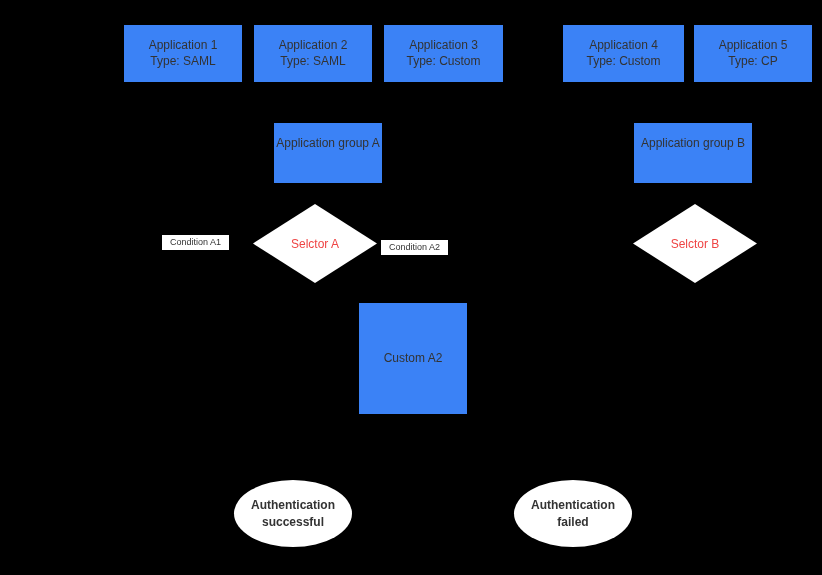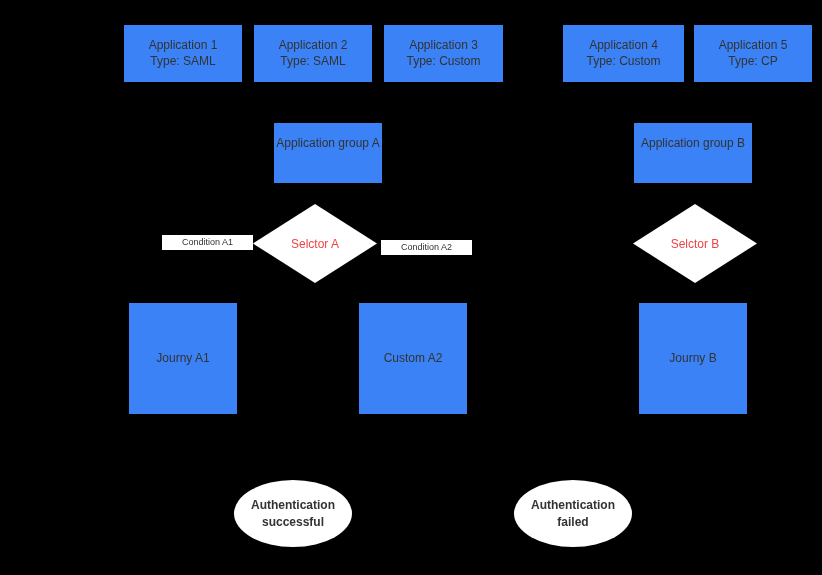--- a/index.html
+++ b/index.html
@@ -62,21 +62,21 @@
     pointer-events: none;
   }
   
   .condition-label {
     position: absolute;
     background: #ffffff;
     color: #333333;
     font-size: 9px;
     line-height: 14px;
     height: 15px;
-    padding: 0 20px;
+    padding: 0 8px;
     box-sizing: border-box;
     white-space: nowrap;
   }
   
   .ellipse {
     position: absolute;
     box-sizing: border-box;
     background: #ffffff;
     color: #333333;
     border-radius: 50%;
@@ -147,31 +147,25 @@
   </div>
 
   <div class="condition-label" style="left:162px; top:235px;">
     <span>Condition A1</span>
   </div>
 
   <div class="condition-label" style="left:381px; top:240px;">
     <span>Condition A2</span>
   </div>
 
-  <div class="node journey-box" style="left:129px; top:303px; width:108px; height:111px;">
-    <span>Journy A1</span>
-  </div>
 
   <div class="node journey-box" style="left:359px; top:303px; width:108px; height:111px;">
     <span>Custom A2</span>
   </div>
 
-  <div class="node journey-box" style="left:639px; top:303px; width:108px; height:111px;">
-    <span>Journy B</span>
-  </div>
 
   <div class="ellipse" style="left:234px; top:480px; width:118px; height:67px;">
     <span>Authentication
 successful</span>
   </div>
 
   <div class="ellipse" style="left:514px; top:480px; width:118px; height:67px;">
     <span>Authentication
 failed</span>
   </div>

